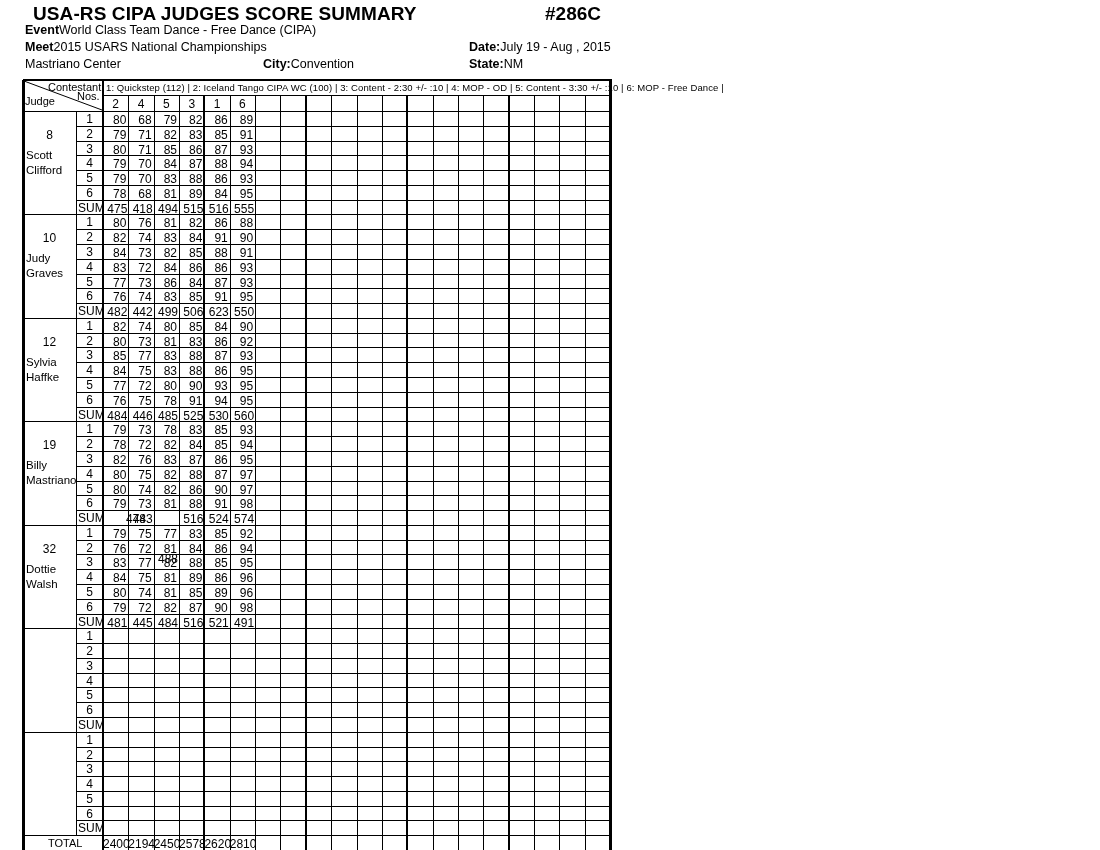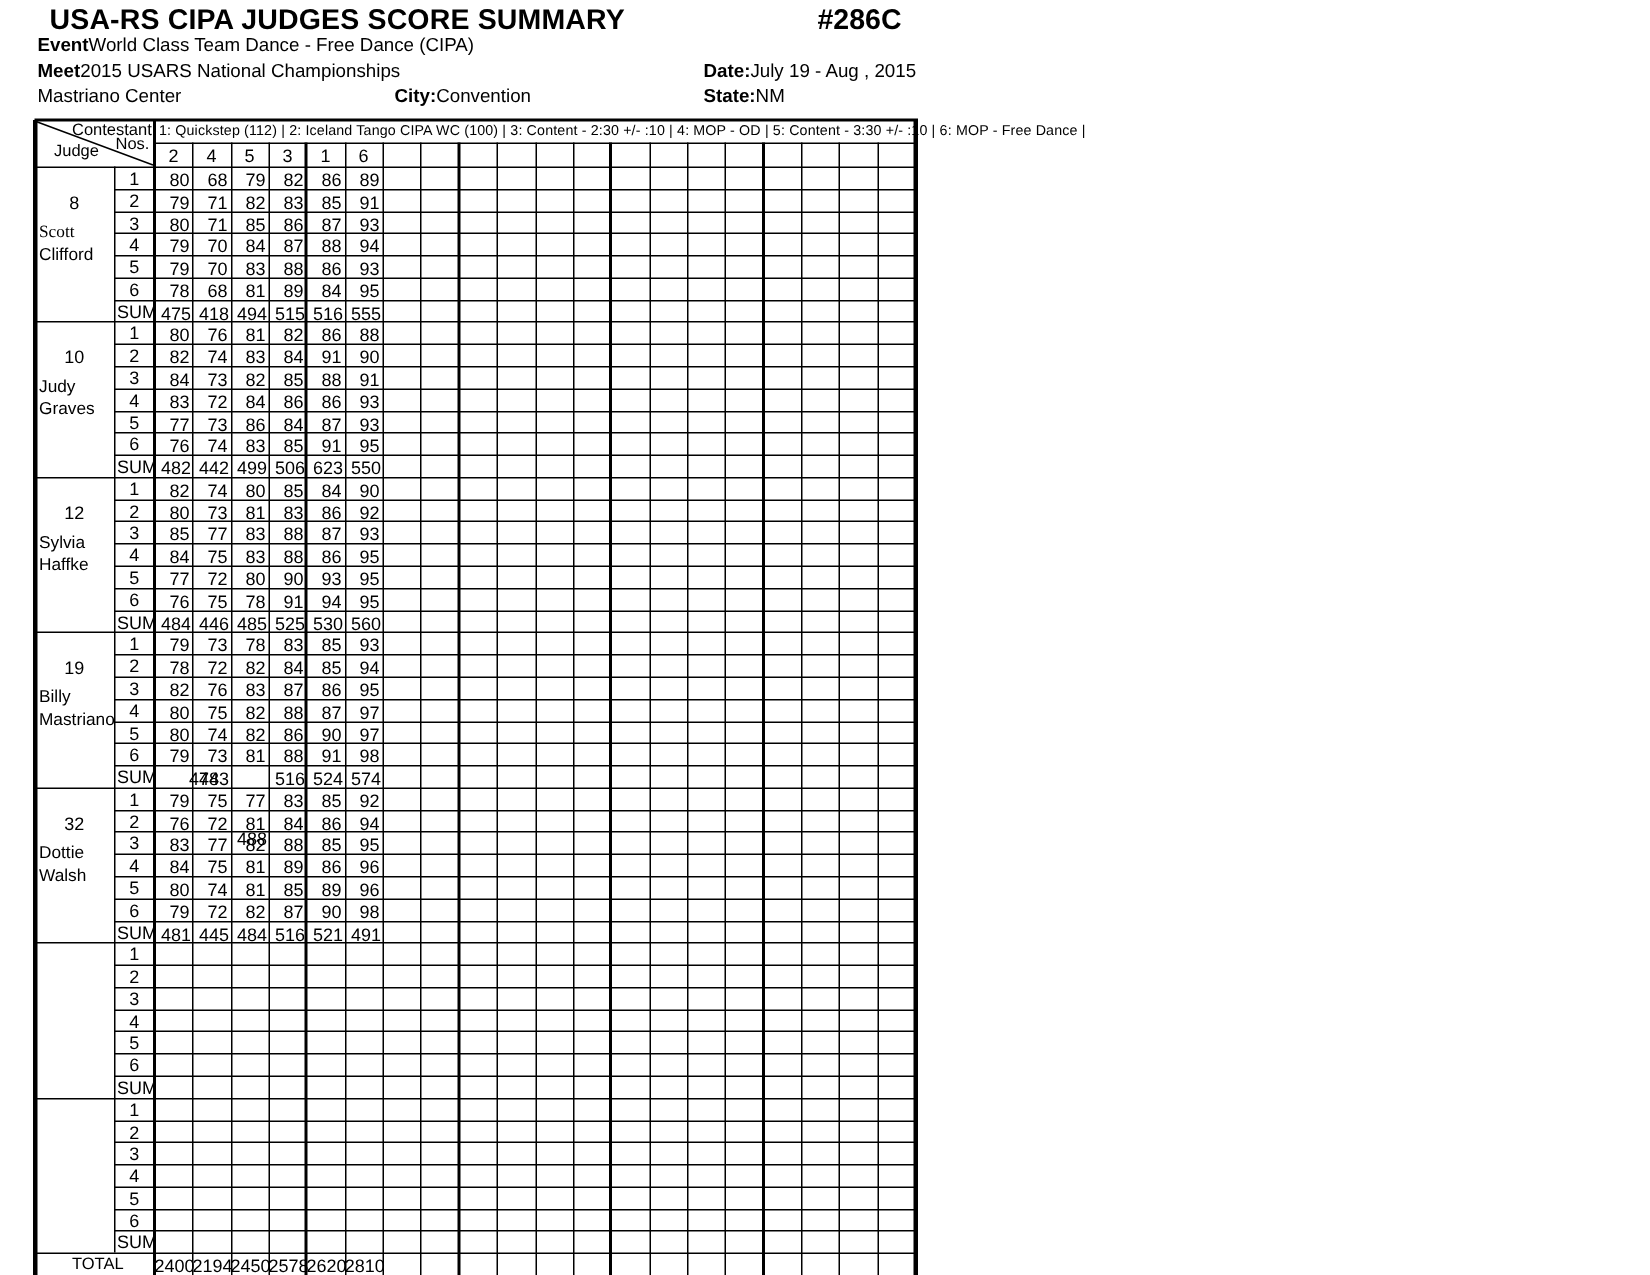--- a/index.html
+++ b/index.html
@@ -13,21 +13,21 @@
 
   
   #grid { position:absolute; left:0; top:0; width:1100px; height:850px; }
   .vl, .hl { position:absolute; background:#000; }
   .cell { position:absolute; font-size:12px; line-height:13px; text-align:right; overflow:hidden; }
   .nos  { position:absolute; font-size:12px; line-height:13px; text-align:center; }
   .judge-id { position:absolute; font-size:12px; text-align:center; width:53px; left:23px; }
   .judge-name { position:absolute; font-size:11.5px; line-height:15px; left:26px; }
   .events { position:absolute; left:106px; top:82px; font-size:9.5px; line-height:12px; white-space:nowrap; letter-spacing:0.1px; }
   .hdr-num { position:absolute; font-size:12px; text-align:center; top:97px; }
-  .lbl-judge { position:absolute; left:36px; top:95px; font-size:11px; }
+  .lbl-judge { position:absolute; left:25px; top:95px; font-size:11px; }
   .lbl-cont { position:absolute; left:48px; top:81px; font-size:11px; }
   .lbl-nos { position:absolute; left:77px; top:90px; font-size:11px; }
   .total-lbl { position:absolute; left:48px; top:837px; font-size:11px; }
   .total-val { position:absolute; font-size:12px; text-align:right; top:836px; }
 </style>
 </head>
 <body>
 
 <div>
   <div class="abs title">USA-RS CIPA JUDGES SCORE SUMMARY</div>
@@ -100,21 +100,21 @@
         <div class="hl" style="left: 76px; top: 185px; width: 534px; height: 1px;"></div>
         <div class="hl" style="left: 76px; top: 200px; width: 534px; height: 1px;"></div>
         <div class="nos" style="left: 76px; top: 113px; width: 27px;">1</div>
         <div class="nos" style="left: 76px; top: 127.78px; width: 27px;">2</div>
         <div class="nos" style="left: 76px; top: 142.56px; width: 27px;">3</div>
         <div class="nos" style="left: 76px; top: 157.34px; width: 27px;">4</div>
         <div class="nos" style="left: 76px; top: 172.12px; width: 27px;">5</div>
         <div class="nos" style="left: 76px; top: 186.9px; width: 27px;">6</div>
         <div class="nos" style="left: 76px; top: 201.68px; width: 25px; text-align: left; padding-left: 2px; overflow: hidden;">SUM</div>
         <div class="judge-id" style="left: 23px; top: 128px; width: 53px;">8</div>
-        <div class="judge-name" style="left: 26px; top: 148px; font-family: Liberation Serif, serif;">Scott</div>
+        <div class="judge-name" style="left: 26px; top: 148px;">Scott</div>
         <div class="judge-name" style="left: 26px; top: 163px;">Clifford</div>
         <div class="cell" style="left: 103px; top: 114px; width: 23.35px;">80</div>
         <div class="cell" style="left: 128.35px; top: 114px; width: 23.35px;">68</div>
         <div class="cell" style="left: 153.7px; top: 114px; width: 23.35px;">79</div>
         <div class="cell" style="left: 179.05px; top: 114px; width: 23.35px;">82</div>
         <div class="cell" style="left: 204.4px; top: 114px; width: 23.35px;">86</div>
         <div class="cell" style="left: 229.75px; top: 114px; width: 23.35px;">89</div>
         <div class="cell" style="left: 103px; top: 128.78px; width: 23.35px;">79</div>
         <div class="cell" style="left: 128.35px; top: 128.78px; width: 23.35px;">71</div>
         <div class="cell" style="left: 153.7px; top: 128.78px; width: 23.35px;">82</div>

